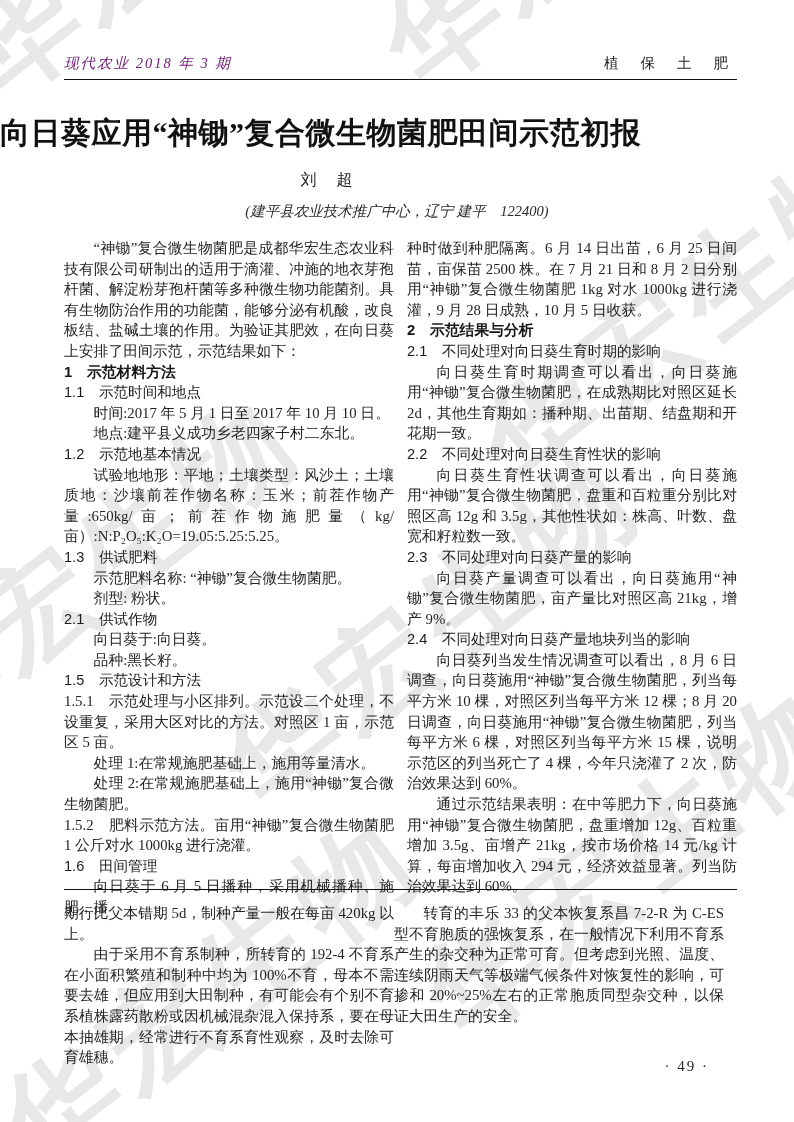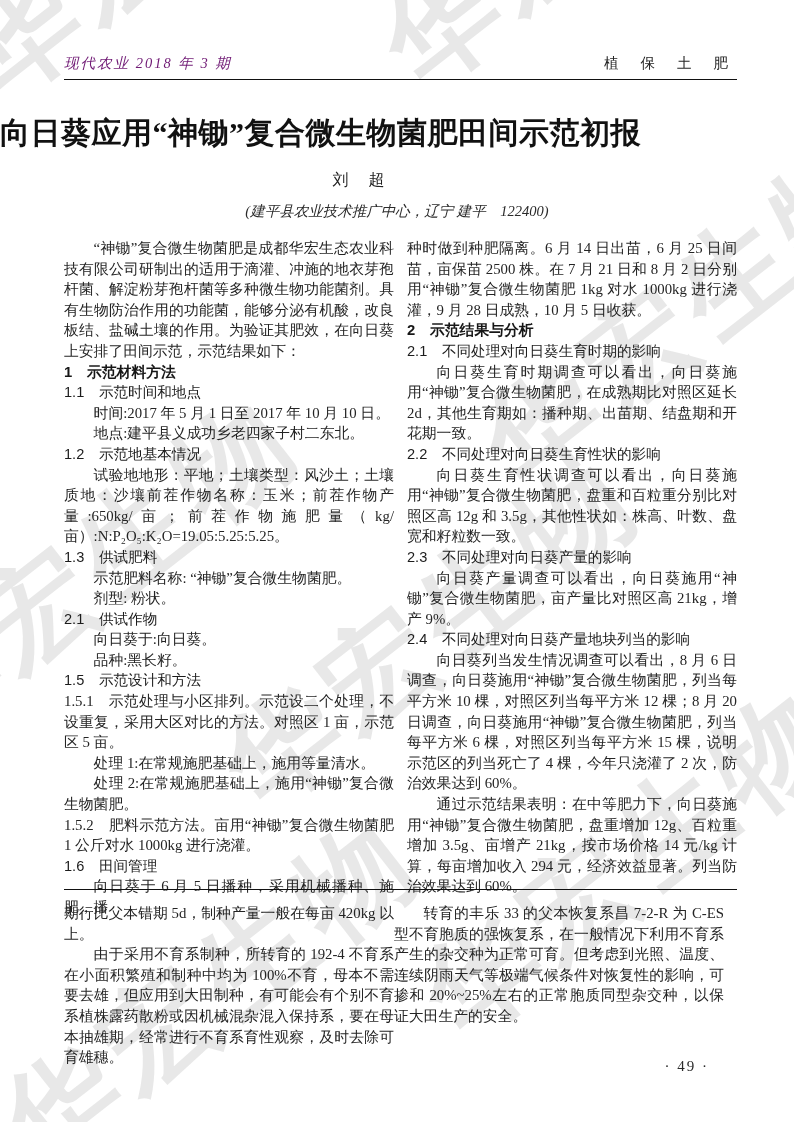--- a/index.html
+++ b/index.html
@@ -32,21 +32,21 @@
     letter-spacing:9px;color:#1e1e1e;
   }
   .header-rule{position:absolute;top:79px;left:64px;width:673px;border-top:1.6px solid #111;}
   
   .title{
     position:absolute;top:113px;left:0;width:794px;text-align:left;
     font-size:30px;font-weight:bold;letter-spacing:.5px;color:#111;
   }
   .author{
     position:absolute;top:170px;left:0;width:655px;text-align:center;
-    font-size:16px;letter-spacing:2px;color:#222;margin-left:32px;
+    font-size:16px;letter-spacing:2px;color:#222;
   }
   .affiliation{
     position:absolute;top:202px;left:0;width:794px;text-align:center;
     font-style:italic;font-size:14.5px;color:#2a2a2a;
   }
   
   .columns{position:absolute;top:238px;left:64px;width:673px;display:flex;gap:13px;}
   .footer-cols{position:absolute;top:903px;left:64px;width:673px;display:flex;}
   .col{width:330px;font-size:14.8px;line-height:20.6px;text-align:justify;color:#242424;}
   .col p.para{margin:0;text-indent:2em;}

